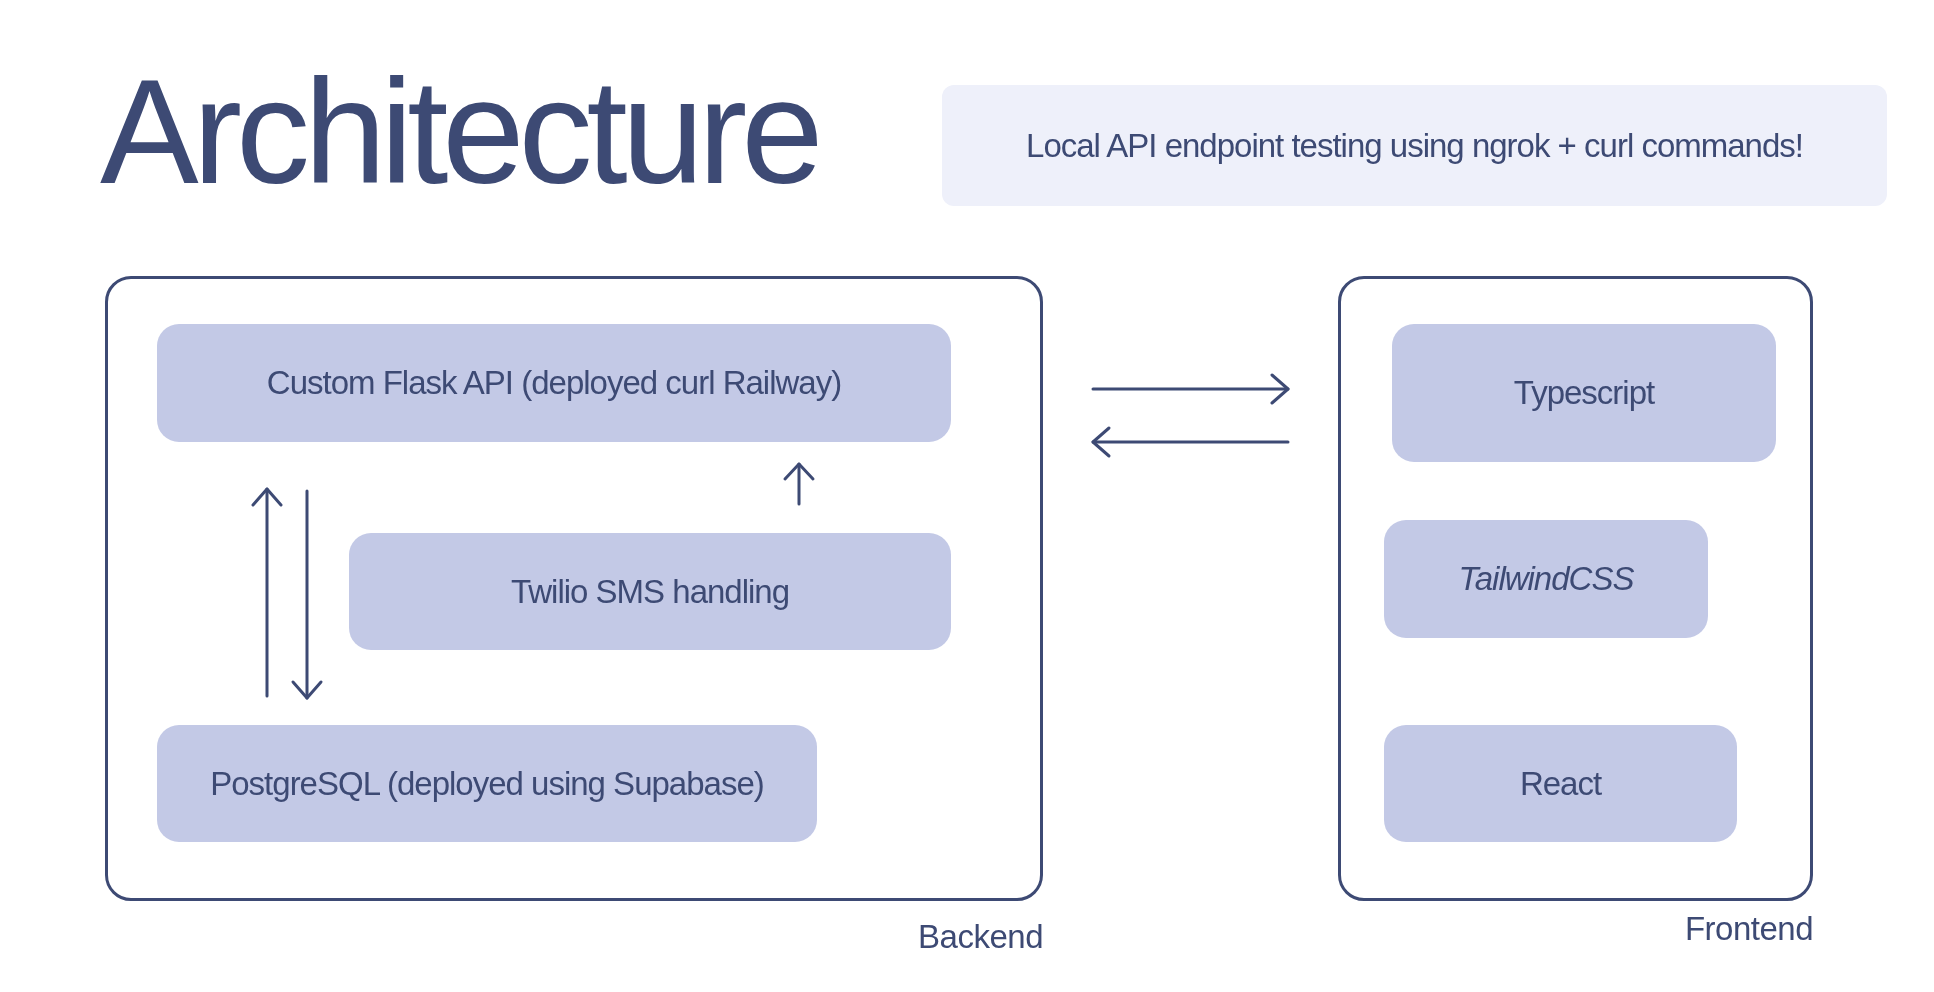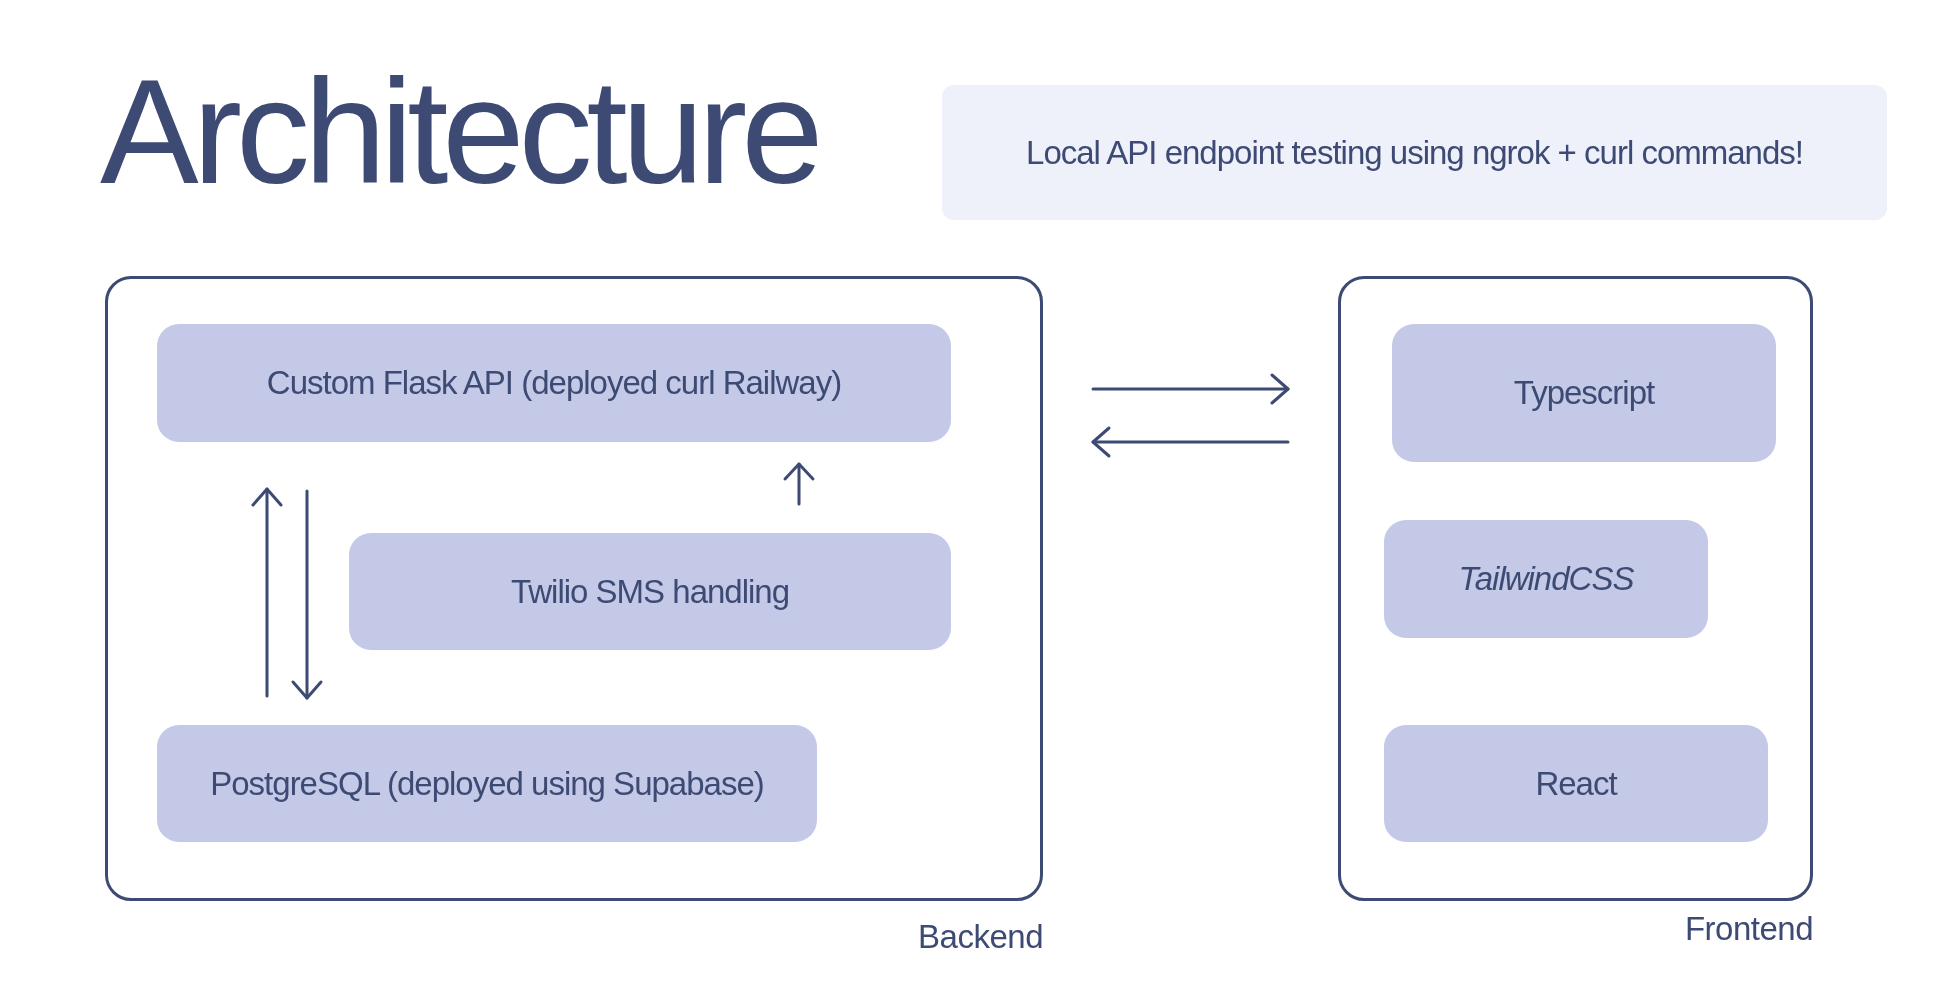--- a/index.html
+++ b/index.html
@@ -1,18 +1,18 @@
 <!DOCTYPE html>
 <html><head>
 <meta charset="utf-8">
 <style>
   html,body{margin:0;padding:0;background:#ffffff;}
   body{width:1934px;height:992px;position:relative;overflow:hidden;font-family:"Liberation Sans",sans-serif;color:#3d4a74;}
   .title{position:absolute;left:100px;top:58px;font-size:148px;letter-spacing:-6px;line-height:1;}
-  .callout{position:absolute;left:942px;top:85px;width:945px;height:135px;background:#eef0fa;border-radius:12px;display:flex;align-items:center;justify-content:center;font-size:33px;letter-spacing:-1px;}
+  .callout{position:absolute;left:942px;top:85px;width:945px;height:121px;background:#eef0fa;border-radius:12px;display:flex;align-items:center;justify-content:center;font-size:33px;letter-spacing:-1px;}
   .group{position:absolute;border:3px solid #3d4a74;border-radius:26px;box-sizing:border-box;}
   .node{position:absolute;background:#c3c9e6;border-radius:22px;display:flex;align-items:center;justify-content:center;font-size:33px;letter-spacing:-1px;}
   .glabel{position:absolute;font-size:33px;letter-spacing:-0.5px;text-align:right;}
   svg.arrows{position:absolute;left:0;top:0;}
 </style>
 </head>
 <body>
 
 <div class="title">Architecture</div>
 <div class="callout">
@@ -31,21 +31,21 @@
   </div>
 <div class="glabel" style="left:843px;top:918px;width:200px;">Backend</div>
 
 <div class="group" style="left:1338px;top:276px;width:475px;height:625px;"></div>
 <div class="node" style="left:1392px;top:324px;width:384px;height:138px;">
     <span>Typescript</span>
   </div>
 <div class="node" style="left:1384px;top:520px;width:324px;height:118px;font-style:italic;">
     <span>TailwindCSS</span>
   </div>
-<div class="node" style="left:1384px;top:725px;width:384px;height:117px;">
+<div class="node" style="left:1384px;top:725px;width:353px;height:117px;">
     <span>React</span>
   </div>
 <div class="glabel" style="left:1613px;top:910px;width:200px;">Frontend</div>
 
 <svg class="arrows" width="1934" height="992" fill="none" stroke="#3d4a74" stroke-width="3" stroke-linecap="round" stroke-linejoin="round">
   <g>
       <line x1="1093" y1="389" x2="1288" y2="389"></line>
       <polyline points="1272,375 1288,389 1272,403"></polyline>
     </g>
   <g>

